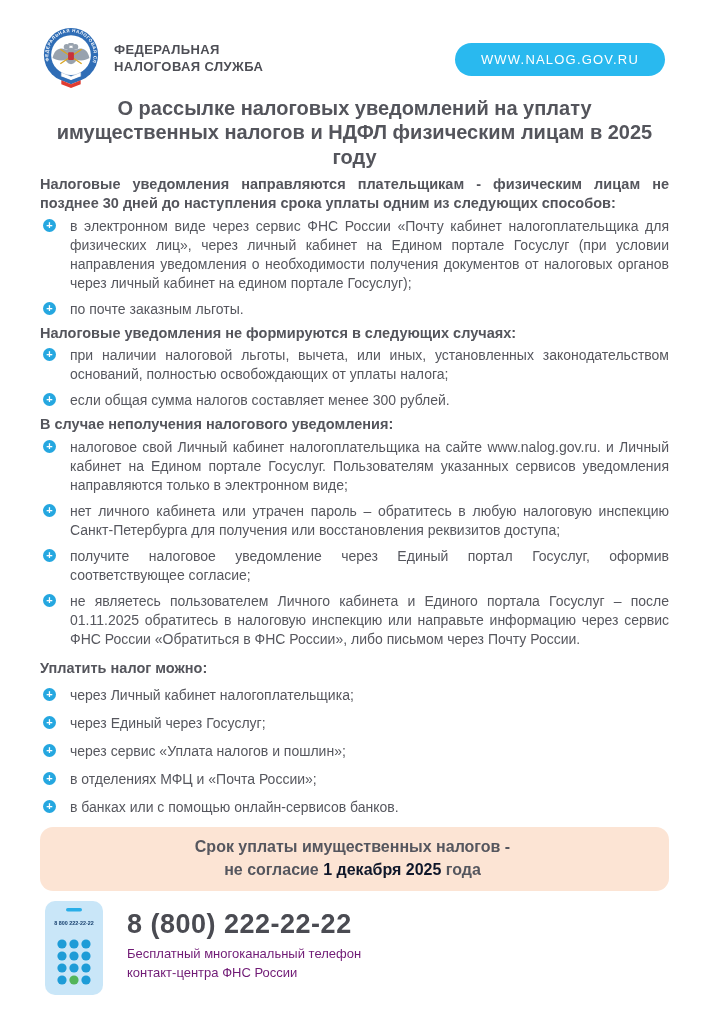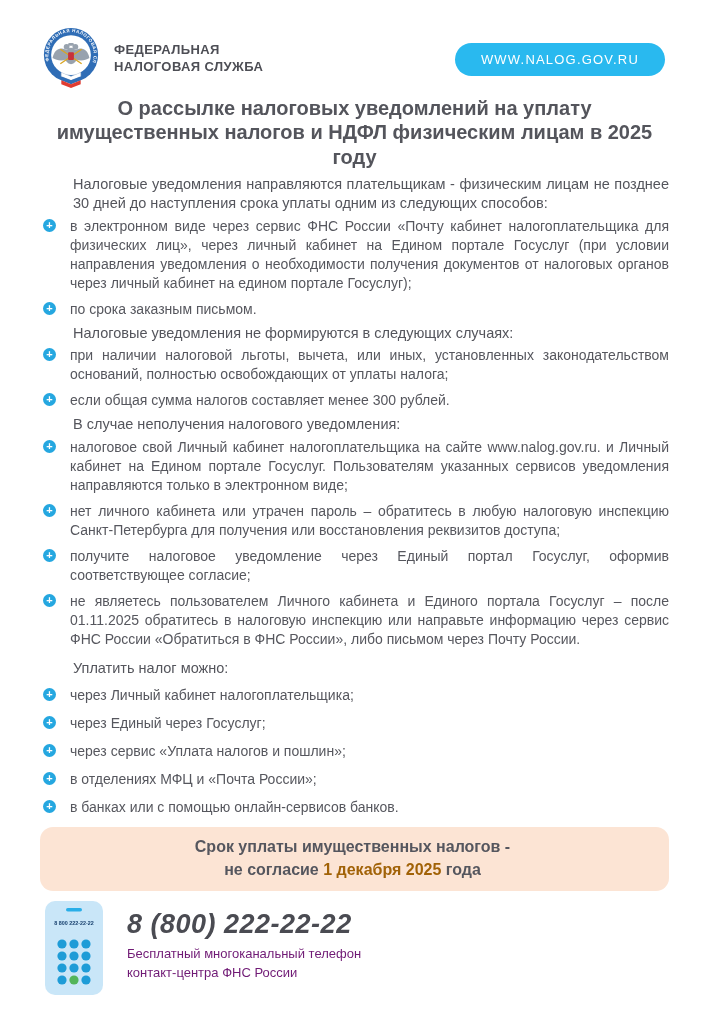--- a/index.html
+++ b/index.html
@@ -24,22 +24,22 @@
     font-size: 13px; letter-spacing: 1.2px; font-weight: normal;
     padding: 9px 26px; border-radius: 17px; margin-right: 4px;
   }
   
   .doc-title {
     text-align: center; font-size: 20px; font-weight: bold; color: #54555c;
     line-height: 1.22; max-width: 620px; margin: 2px auto 6px auto;
   }
   
   .lead, .section-heading {
-    font-size: 14.5px; font-weight: normal; color: #54555c; line-height: 1.33;
-    text-align: justify; margin-bottom: 3px; margin-left: 33px;
+    font-size: 14.5px; font-weight: bold; color: #54555c; line-height: 1.33;
+    text-align: justify; margin-bottom: 3px;
   }
   .section-heading { margin-top: 5px; }
   .section-heading.spaced { margin-top: 10px; margin-bottom: 8px; }
   .bullet-item { position: relative; padding-left: 30px; margin-bottom: 7px; }
   .bullet-item:last-child { margin-bottom: 0; }
   .bullet {
     position: absolute; left: 3px; top: 2px;
     width: 13px; height: 13px; border-radius: 50%;
     background: #25a7e0; color: #ffffff;
     display: flex; align-items: center; justify-content: center;
@@ -47,24 +47,24 @@
   .bullet::before { content: "+"; font-size: 11px; font-weight: bold; line-height: 1; }
   .bullet-text { font-size: 14px; line-height: 1.36; color: #56575e; text-align: justify; }
   .pay-list .bullet-item { margin-bottom: 9px; }
   .pay-list .bullet-text { text-align: left; }
   
   .banner {
     margin-top: 10px; background: #fce4d4; border-radius: 13px;
     padding: 9px 20px 10px 16px; text-align: center;
   }
   .banner-line { font-size: 16px; font-weight: bold; color: #55565e; line-height: 1.4; }
-  .banner-highlight { color: #a16207; }
+  .banner-highlight { color: #0f172a; }
   
   .footer { display: flex; align-items: flex-start; gap: 24px; margin-top: 10px; padding-left: 5px; }
-  .phone-number { font-size: 27px; font-weight: bold; color: #4a4b52; letter-spacing: .5px; margin-top: 8px; font-style: italic; }
+  .phone-number { font-size: 27px; font-weight: bold; color: #4a4b52; letter-spacing: .5px; margin-top: 8px; }
   .phone-caption { font-size: 13px; color: #701a75; line-height: 1.45; margin-top: 5px; }
 </style>
 </head>
 <body>
 
 <div class="page">
 
   <div class="header">
     <div class="logo">
       <span>
@@ -110,21 +110,21 @@
   <h1 class="doc-title">О рассылке налоговых уведомлений на уплату имущественных налогов и НДФЛ физическим лицам в 2025 году</h1>
 
   <p class="lead">Налоговые уведомления направляются плательщикам - физическим лицам не позднее 30 дней до наступления срока уплаты одним из следующих способов:</p>
   <div class="bullet-list">
     <div class="bullet-item">
       <span class="bullet"></span>
       <p class="bullet-text">в электронном виде через сервис ФНС России «Почту кабинет налогоплательщика для физических лиц», через личный кабинет на Едином портале Госуслуг (при условии направления уведомления о необходимости получения документов от налоговых органов через личный кабинет на едином портале Госуслуг);</p>
     </div>
     <div class="bullet-item">
       <span class="bullet"></span>
-      <p class="bullet-text">по срока заказным письмом.</p>
+      <p class="bullet-text">по почте заказным льготы.</p>
     </div>
   </div>
 
   <p class="section-heading">Налоговые уведомления не формируются в следующих случаях:</p>
   <div class="bullet-list">
     <div class="bullet-item">
       <span class="bullet"></span>
       <p class="bullet-text">при наличии налоговой льготы, вычета, или иных, установленных законодательством оснований, полностью освобождающих от уплаты налога;</p>
     </div>
     <div class="bullet-item">

